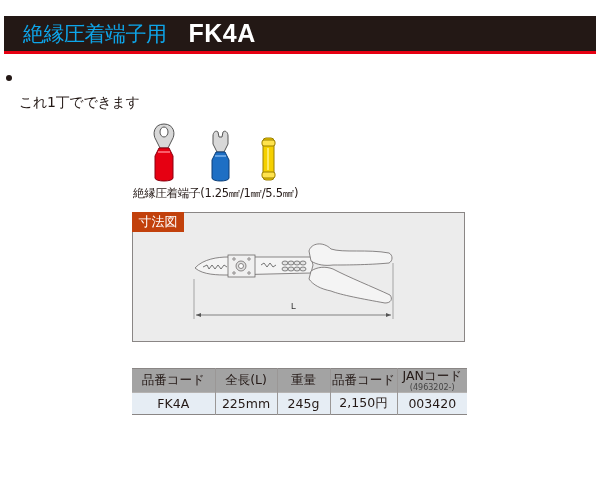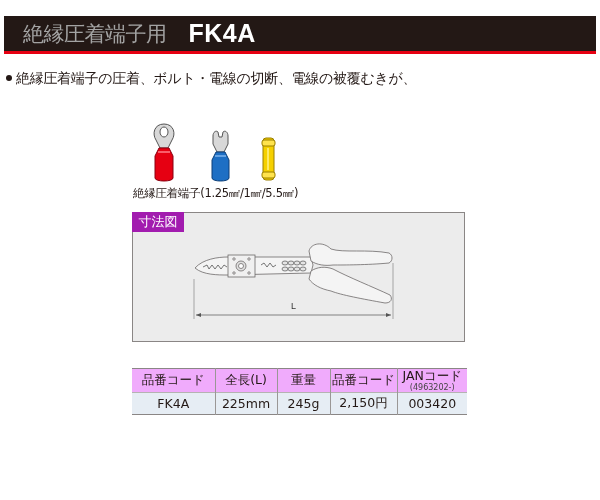--- a/index.html
+++ b/index.html
@@ -4,63 +4,64 @@
 <style>
   * { box-sizing: border-box; margin: 0; padding: 0; }
   html, body { width: 600px; height: 500px; background: #ffffff; overflow: hidden; }
   body { position: relative; font-family: "DejaVu Sans", "Liberation Sans", sans-serif; color: #231815; }
 
   .title-bar {
     position: absolute; left: 4px; top: 16px; width: 592px; height: 38px;
     background: #231815; border-bottom: 3px solid #e60012;
     display: flex; align-items: center;
   }
-  .title-jp { color: #a3a3a3; font-size: 21px; margin-left: 19px; letter-spacing: -0.5px; }
+  .title-jp { color: #0ea5e9; font-size: 21px; margin-left: 19px; letter-spacing: -0.5px; }
   .title-model { color: #fff; font-size: 25px; font-weight: bold; margin-left: 22px; letter-spacing: 0.5px; font-family: "Liberation Sans", sans-serif; }
 
   .desc { position: absolute; left: 5px; top: 66px; font-size: 14px; line-height: 24px; color: #231815; letter-spacing: -0.3px; }
   .desc .line { display: block; white-space: nowrap; }
   .desc .line2 { padding-left: 14px; }
   .bullet { display: inline-block; width: 6px; height: 6px; border-radius: 50%; background: #231815; margin: 0 4px 2px 1px; vertical-align: middle; }
 
   .terminals { position: absolute; left: 140px; top: 122px; width: 150px; height: 62px; }
   .terminal-caption { position: absolute; left: 133px; top: 186px; font-size: 11.5px; color: #231815; white-space: nowrap; letter-spacing: -0.3px; }
 
   .dim-box {
     position: absolute; left: 132px; top: 212px; width: 333px; height: 130px;
     background: #ececec; border: 1.5px solid #8a8685;
   }
   .dim-label {
     position: absolute; left: -1px; top: -1px; width: 52px; height: 20px;
-    background: #a21caf; color: #fff; font-size: 13px; line-height: 20px; text-align: center;
+    background: #c2410c; color: #fff; font-size: 13px; line-height: 20px; text-align: center;
   }
   .pliers { position: absolute; left: 60px; top: 30px; width: 210px; height: 90px; }
 
   .spec-table {
     position: absolute; left: 132px; top: 368px; width: 335px;
     border-collapse: collapse; font-size: 12.5px; color: #231815;
   }
   .spec-table th, .spec-table td { text-align: center; border-right: 1px solid #9a9796; padding: 0; }
   .spec-table th:last-child, .spec-table td:last-child { border-right: none; }
-  .spec-table thead tr { background: #f0abfc; border-top: 1.5px solid #8a8685; border-bottom: 1px solid #b5b3b2; height: 20px; }
+  .spec-table thead tr { background: #a3a3a3; border-top: 1.5px solid #8a8685; border-bottom: 1px solid #b5b3b2; height: 20px; }
   .spec-table tbody tr { background: #e6edf4; border-bottom: 1.5px solid #8a8685; height: 22px; }
   .spec-table th { font-weight: normal; }
   .jan-sub { display: block; font-size: 8px; color: #444; line-height: 9px; }
   .jan-main { display: block; line-height: 14px; }
 </style>
 </head>
 <body>
 
 <div class="title-bar">
   <span class="title-jp">絶縁圧着端子用</span>
   <span class="title-model">FK4A</span>
 </div>
 
 <div class="desc">
-  <span class="line"><span class="bullet"></span><span>絶縁圧着端子の圧着、ボルト・電線の切断、電線の被覆むきが、</span></span>
+  <span class="line"><span class="bullet"></span></span>
+  <span class="line line2">これ1丁でできます</span>
 </div>
 
 <svg class="terminals" viewBox="0 0 150 62">
 
   <g>
     <path d="M24 2 C14 2 12 12 16 18 L20 26 L28 26 L32 18 C36 12 34 2 24 2 Z" fill="#d8d8d8" stroke="#555" stroke-width="1"></path>
     <ellipse cx="24" cy="10" rx="4" ry="5" fill="#fff" stroke="#555" stroke-width="1"></ellipse>
     <path d="M19 26 L29 26 L33 34 L33 56 C33 60 15 60 15 56 L15 34 Z" fill="#e60012" stroke="#8a0010" stroke-width="1"></path>
     <path d="M18 30 L30 30" stroke="#ff7c88" stroke-width="1.5"></path>
   </g>

